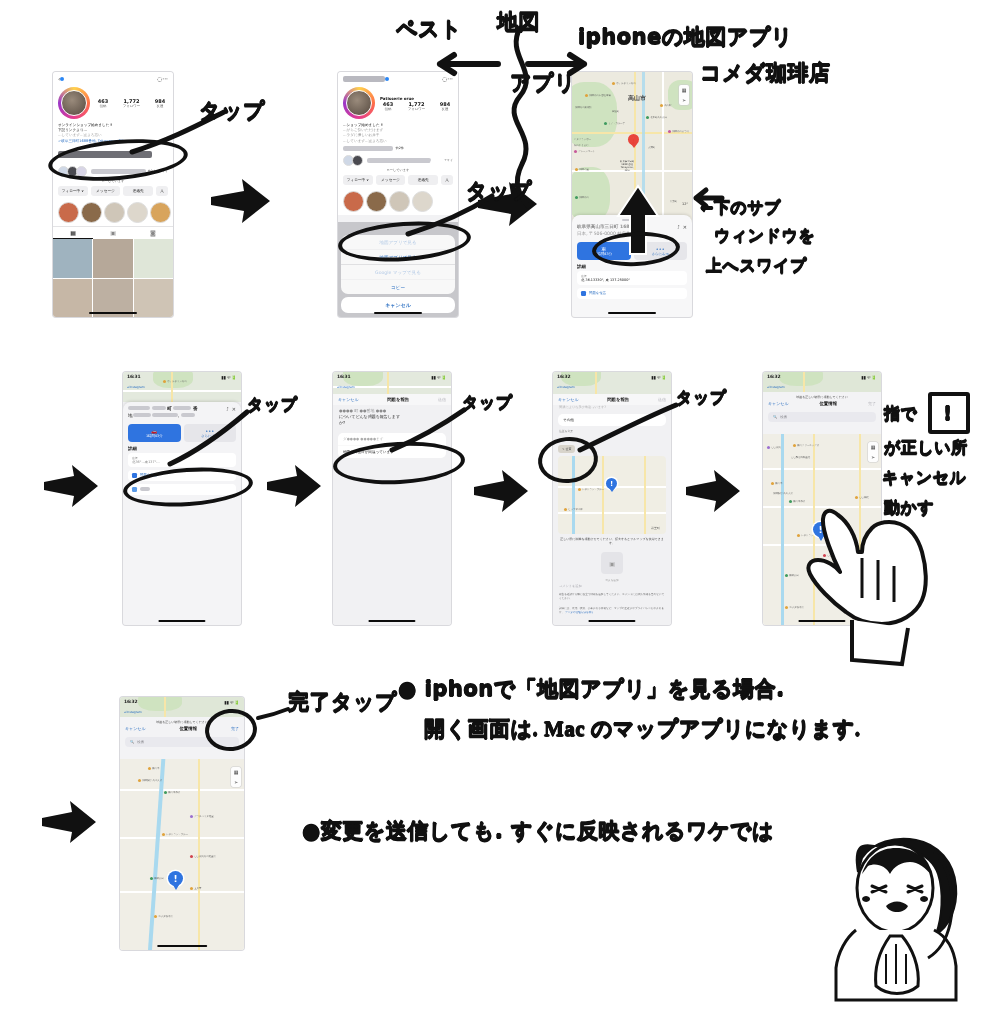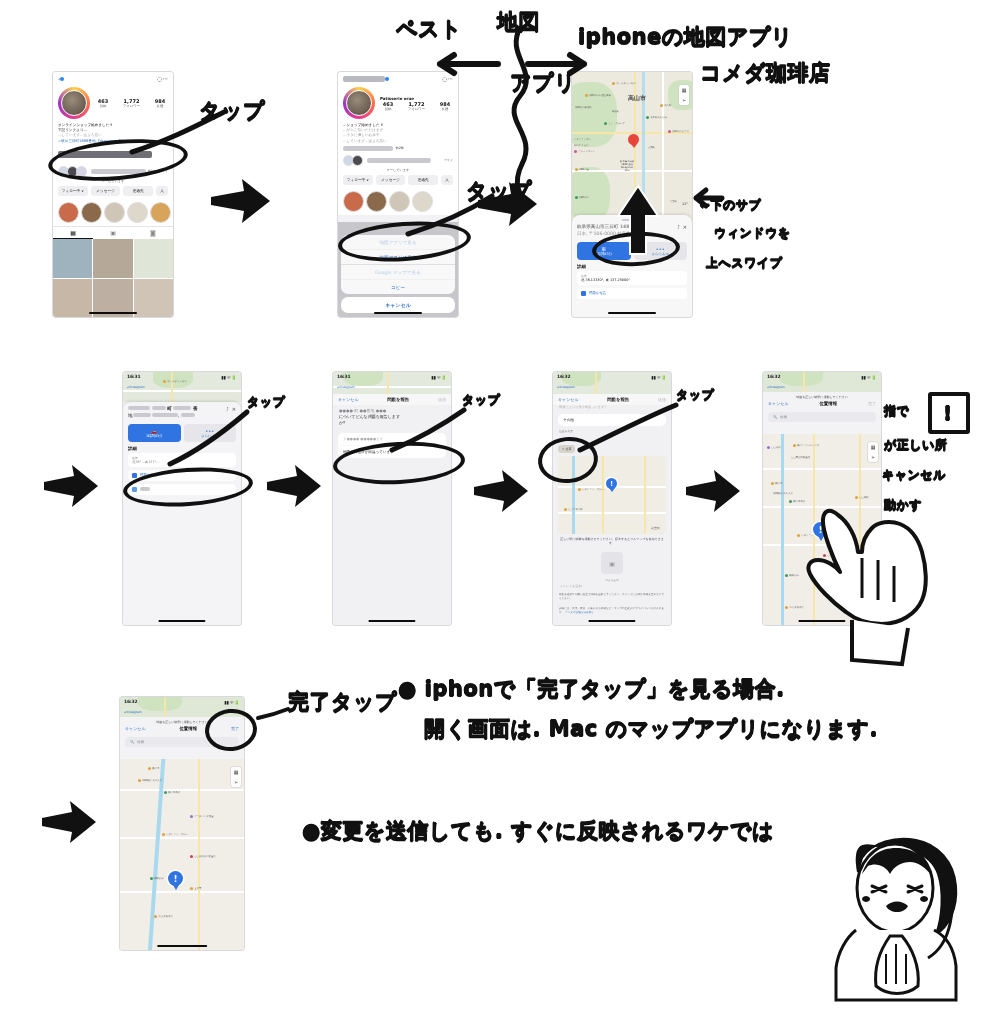--- a/index.html
+++ b/index.html
@@ -112,21 +112,21 @@
   .notice{font-size:2.6px;color:#666;padding:3px 6px;line-height:1.5;}
   .photobox{width:22px;height:22px;background:#e4e4e8;border-radius:4px;margin:4px auto;
             display:flex;align-items:center;justify-content:center;font-size:6px;color:#999;}
   .cmt{font-size:3.2px;color:#a6a6ac;padding:2px 6px;}
 
   
   .ink{position:absolute;color:#111;font-weight:bold;
        font-family:"DejaVu Sans","Liberation Sans",sans-serif;
        line-height:1.25;letter-spacing:.5px;white-space:pre;
        text-shadow:0.6px 0 0 #111,-0.6px 0 0 #111,0 .6px 0 #111,0 -.6px 0 #111;}
-  .ink.md{font-size:12px;}
+  .ink.md{font-size:16px;}
   .ink.lg{font-size:21px;}
   .ellipse{position:absolute;border:4px solid #111;border-radius:50%;
            transform:rotate(-5deg);}
   svg.hand{position:absolute;overflow:visible;}
 </style>
 </head>
 <body>
 
 <div class="canvas">
 
@@ -820,18 +820,18 @@
   <div class="ink md" style="left:706px;top:256px;">上へスワイプ</div>
 
   <div class="ink md" style="left:884px;top:404px;">指で</div>
   <div style="position:absolute;left:928px;top:392px;width:34px;height:34px;border:4px solid #111;border-radius:3px;background:#fff;">
     <div class="ink md" style="left:11px;top:5px;font-size:20px;">!</div>
   </div>
   <div class="ink md" style="left:884px;top:438px;">が正しい所</div>
   <div class="ink md" style="left:882px;top:468px;">キャンセル</div>
   <div class="ink md" style="left:884px;top:498px;">動かす</div>
 
-  <div class="ink lg" style="left:398px;top:676px;">● iphonで「完了タップ」を見る場合.</div>
-  <div class="ink lg" style="left:424px;top:716px;">開く画面は. Mac のマップアプリになります.</div>
+  <div class="ink lg" style="left:398px;top:676px;">● iphonで「地図アプリ」を見る場合.</div>
+  <div class="ink lg" style="left:424px;top:716px;font-family:Liberation Serif, serif;">開く画面は. Mac のマップアプリになります.</div>
 
   <div class="ink lg" style="left:302px;top:818px;">●変更を送信しても. すぐに反映されるワケでは</div>
 
 </div>
 
 </body></html>

